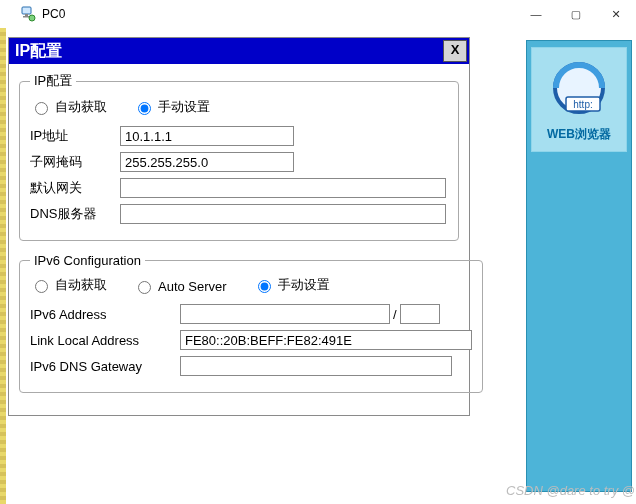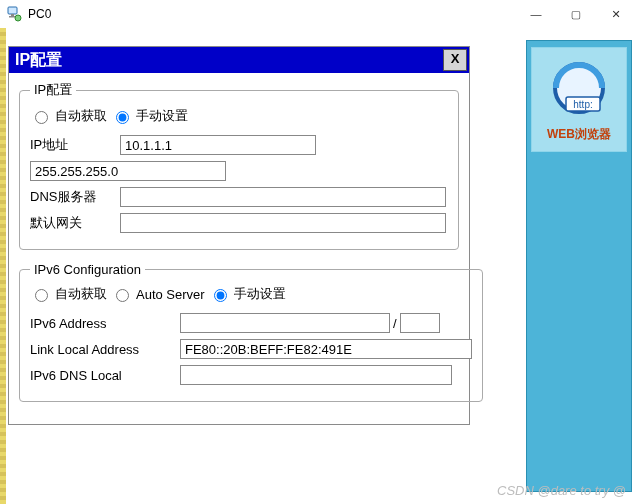--- a/index.html
+++ b/index.html
@@ -12,21 +12,21 @@
     background: #fff;
     overflow: hidden;
     position: relative;
   }
   
   .titlebar {
     height: 28px;
     border-bottom: 1px solid #d0d0d0;
     display: flex;
     align-items: center;
-    padding-left: 6px;
+    padding-left: 20px;
     background: #fff;
   }
   .app-icon {
     width: 16px;
     height: 16px;
     margin-right: 6px;
     display: inline-flex;
   }
   .title-text {
     font-size: 12px;
@@ -84,27 +84,27 @@
   }
   .tile-icon {
     height: 72px;
     display: flex;
     align-items: center;
     justify-content: center;
   }
   .tile-label {
     font-size: 12px;
     font-weight: bold;
-    color: #c2410c;
+    color: #0369a1;
   }
   
   .dialog {
     position: absolute;
     left: 8px;
-    top: 18px;
+    top: 9px;
     width: 460px;
     border: 1px solid #8a8a8a;
     background: #ffffff;
     z-index: 2;
   }
   .dlg-title {
     background: #0000c8;
     color: #fff;
     height: 26px;
     display: flex;
@@ -133,22 +133,22 @@
     border-radius: 4px;
     margin: 0 0 12px 0;
     padding: 8px 10px 10px 10px;
   }
   legend {
     padding: 0 4px;
     font-size: 13px;
   }
   .radio-row {
     display: flex;
-    align-items: center;
-    gap: 4px;
+    align-items: flex-end;
+    gap: 26px;
     margin-bottom: 10px;
   }
   .radio-row label {
     display: inline-flex;
     align-items: center;
     gap: 4px;
   }
   .row {
     display: flex;
     align-items: center;
@@ -157,27 +157,27 @@
   .lbl4  { width: 90px; }
   .lbl6  { width: 150px; }
   input[type=text] {
     border: 1px solid #888;
     height: 20px;
     padding: 0 4px;
     font-family: inherit;
     font-size: 13px;
     box-sizing: border-box;
   }
-  .in-med   { width: 196px; }
+  .in-med   { width: 174px; }
   .in-wide  { width: 326px; }
   .in-prefix{ width: 40px; }
   .slash { padding: 0 3px; }
   .watermark {
     position: absolute;
-    right: 10px;
+    right: 1px;
     bottom: 6px;
     font-size: 13px;
     color: #bdbdbd;
     font-style: italic;
     pointer-events: none;
     z-index: 5;
   }
 </style>
 </head>
 <body>
@@ -219,28 +219,29 @@
           <label>
             <input type="radio" name="v4mode" checked="" style="">
             <span>手动设置</span>
           </label>
         </div>
         <div class="row">
           <span class="lbl4">IP地址</span>
           <input type="text" class="in-med" value="10.1.1.1" style="">
         </div>
         <div class="row">
+          <span class="lbl4">子网掩码</span>
           <input type="text" class="in-med" value="255.255.255.0" style="">
         </div>
         <div class="row">
+          <span class="lbl4">默认网关</span>
+          <input type="text" class="in-wide" value="" style="">
+        </div>
+        <div class="row">
           <span class="lbl4">DNS服务器</span>
-          <input type="text" class="in-wide" value="" style="">
-        </div>
-        <div class="row">
-          <span class="lbl4">默认网关</span>
           <input type="text" class="in-wide" value="" style="">
         </div>
       </fieldset>
 
       <fieldset>
         <legend>IPv6 Configuration</legend>
         <div class="radio-row">
           <label>
             <input type="radio" name="v6mode" style="">
             <span>自动获取</span>
@@ -258,21 +259,21 @@
           <span class="lbl6">IPv6 Address</span>
           <input type="text" style="width: 210px;" value="">
           <span class="slash">/</span>
           <input type="text" class="in-prefix" value="" style="">
         </div>
         <div class="row">
           <span class="lbl6">Link Local Address</span>
           <input type="text" style="width: 292px;" value="FE80::20B:BEFF:FE82:491E">
         </div>
         <div class="row">
-          <span class="lbl6">IPv6 DNS Local</span>
+          <span class="lbl6">IPv6 DNS Gateway</span>
           <input type="text" style="width: 272px;" value="">
         </div>
       </fieldset>
 
     </div>
   </div>
 
   <div class="right-panel">
     <div class="launch-tile">
       <div class="tile-icon">

